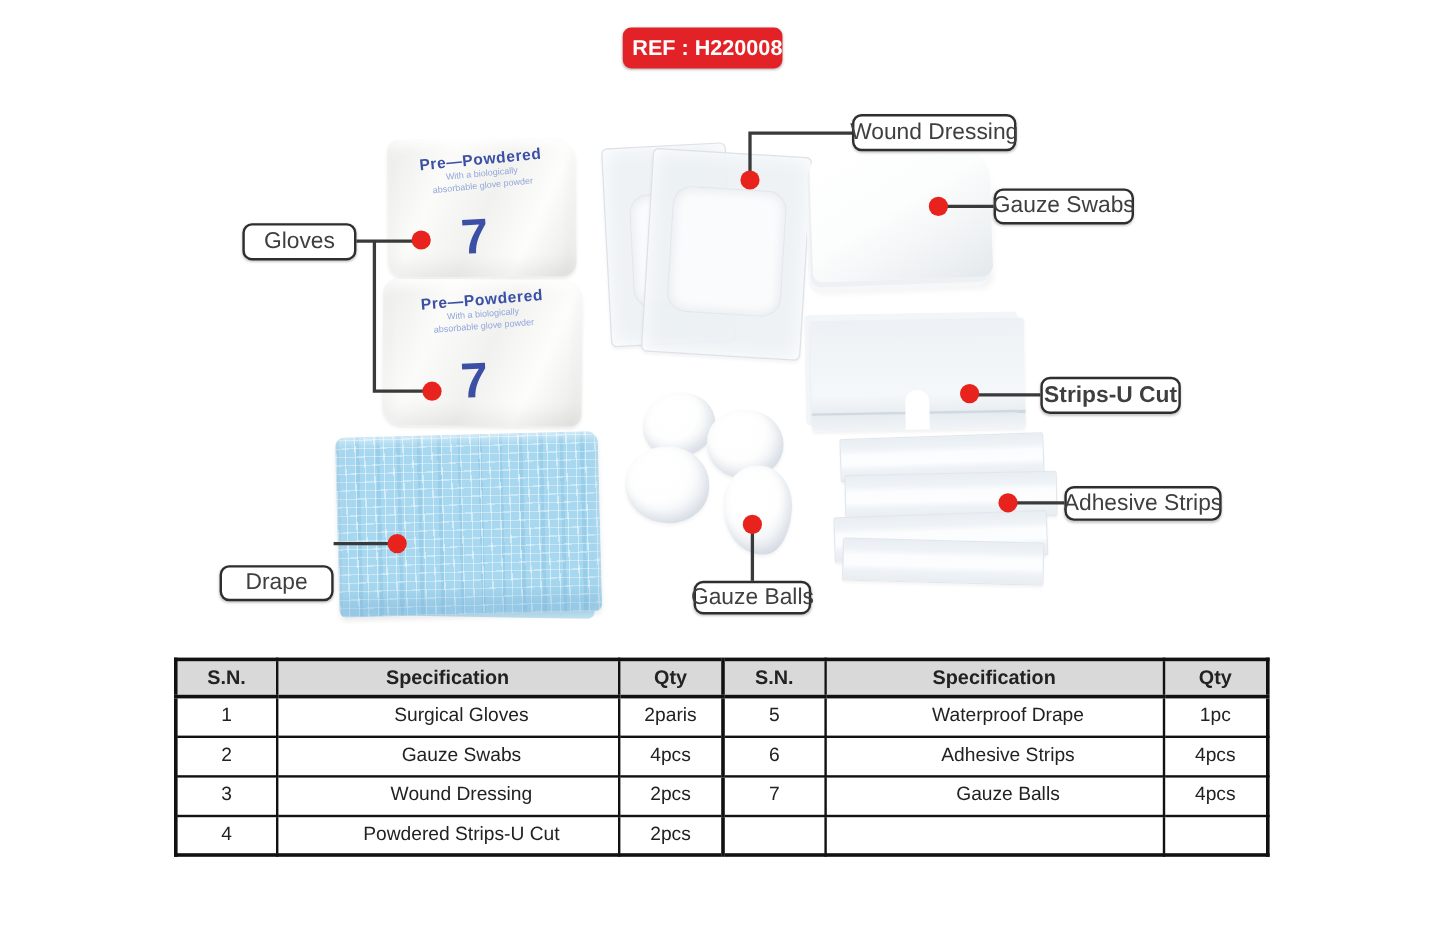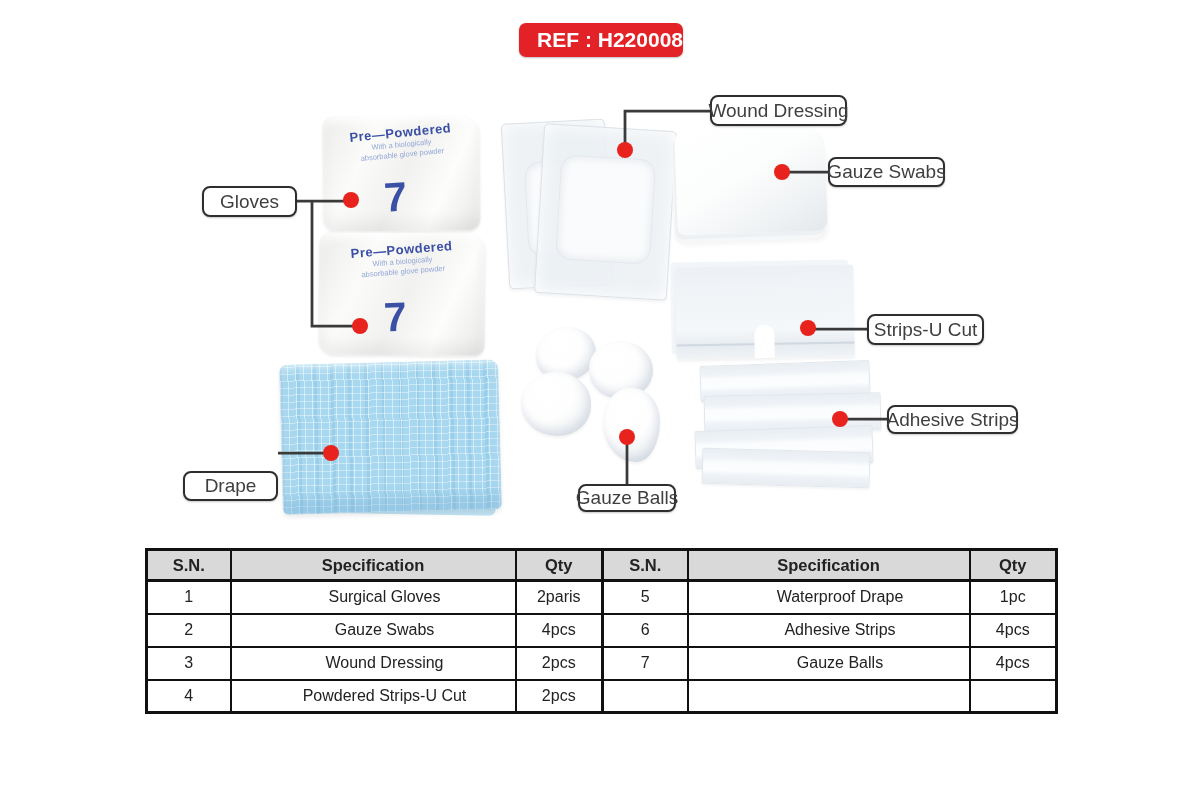--- a/index.html
+++ b/index.html
@@ -4,24 +4,24 @@
 <style>
   * { margin:0; padding:0; box-sizing:border-box; }
   html,body { background:#ffffff; }
   .page {
     position:relative; width:1200px; height:790px; background:#ffffff;
     font-family:"Liberation Sans", sans-serif; overflow:hidden; color:#222;
   }
 
   
   .ref-badge {
-    position:absolute; left:519px; top:23px; width:164px; height:34px;
+    position:absolute; left:519px; top:23px; width:133px; height:34px;
     background:#e32227; border-radius:7px;
     display:flex; align-items:center; justify-content:flex-end;
-    color:#ffffff; font-size:21px; font-weight:bold;
+    color:#ffffff; font-size:18px; font-weight:bold;
     box-shadow:0 1px 2px rgba(0,0,0,0.25);
   }
 
   
   .collage { position:absolute; left:0; top:0; width:1200px; height:540px; }
 
   .glove-pack {
     position:absolute;
     background:linear-gradient(115deg,#ececea 0%,#fbfbfa 28%,#f1f1ef 52%,#fdfdfc 74%,#e7e7e5 100%);
     box-shadow:inset 0 -10px 14px rgba(0,0,0,0.05), inset 0 6px 10px rgba(255,255,255,0.85), 0 2px 3px rgba(0,0,0,0.08);
@@ -106,21 +106,21 @@
 
   .callout {
     position:absolute; background:#ffffff; border:2px solid #2e2e2e; border-radius:8px;
     display:flex; align-items:center; justify-content:center;
     font-size:19px; color:#3f3f3f; box-shadow:0 1px 2px rgba(0,0,0,0.22);
     white-space:nowrap;
   }
   .co-gloves          { left:202px; top:186px; width:95px;  height:31px; }
   .co-wound-dressing  { left:710px; top:95px;  width:137px; height:31px; }
   .co-gauze-swabs     { left:828px; top:157px; width:117px; height:30px; }
-  .co-strips-u-cut    { left:867px; top:314px; width:117px; height:31px; }
+  .co-strips-u-cut    { left:867px; top:314px; width:117px; height:31px;font-weight:bold; }
   .co-adhesive-strips { left:887px; top:405px; width:131px; height:29px; }
   .co-drape           { left:183px; top:439px; width:95px;  height:30px;margin-top:32px; }
   .co-gauze-balls     { left:578px; top:484px; width:98px;  height:28px; }
 
   
   .spec-table {
     position:absolute; left:145px; top:548px; width:910px;
     border-collapse:collapse; table-layout:fixed;
     border:3px solid #111111; font-size:16px;
   }

